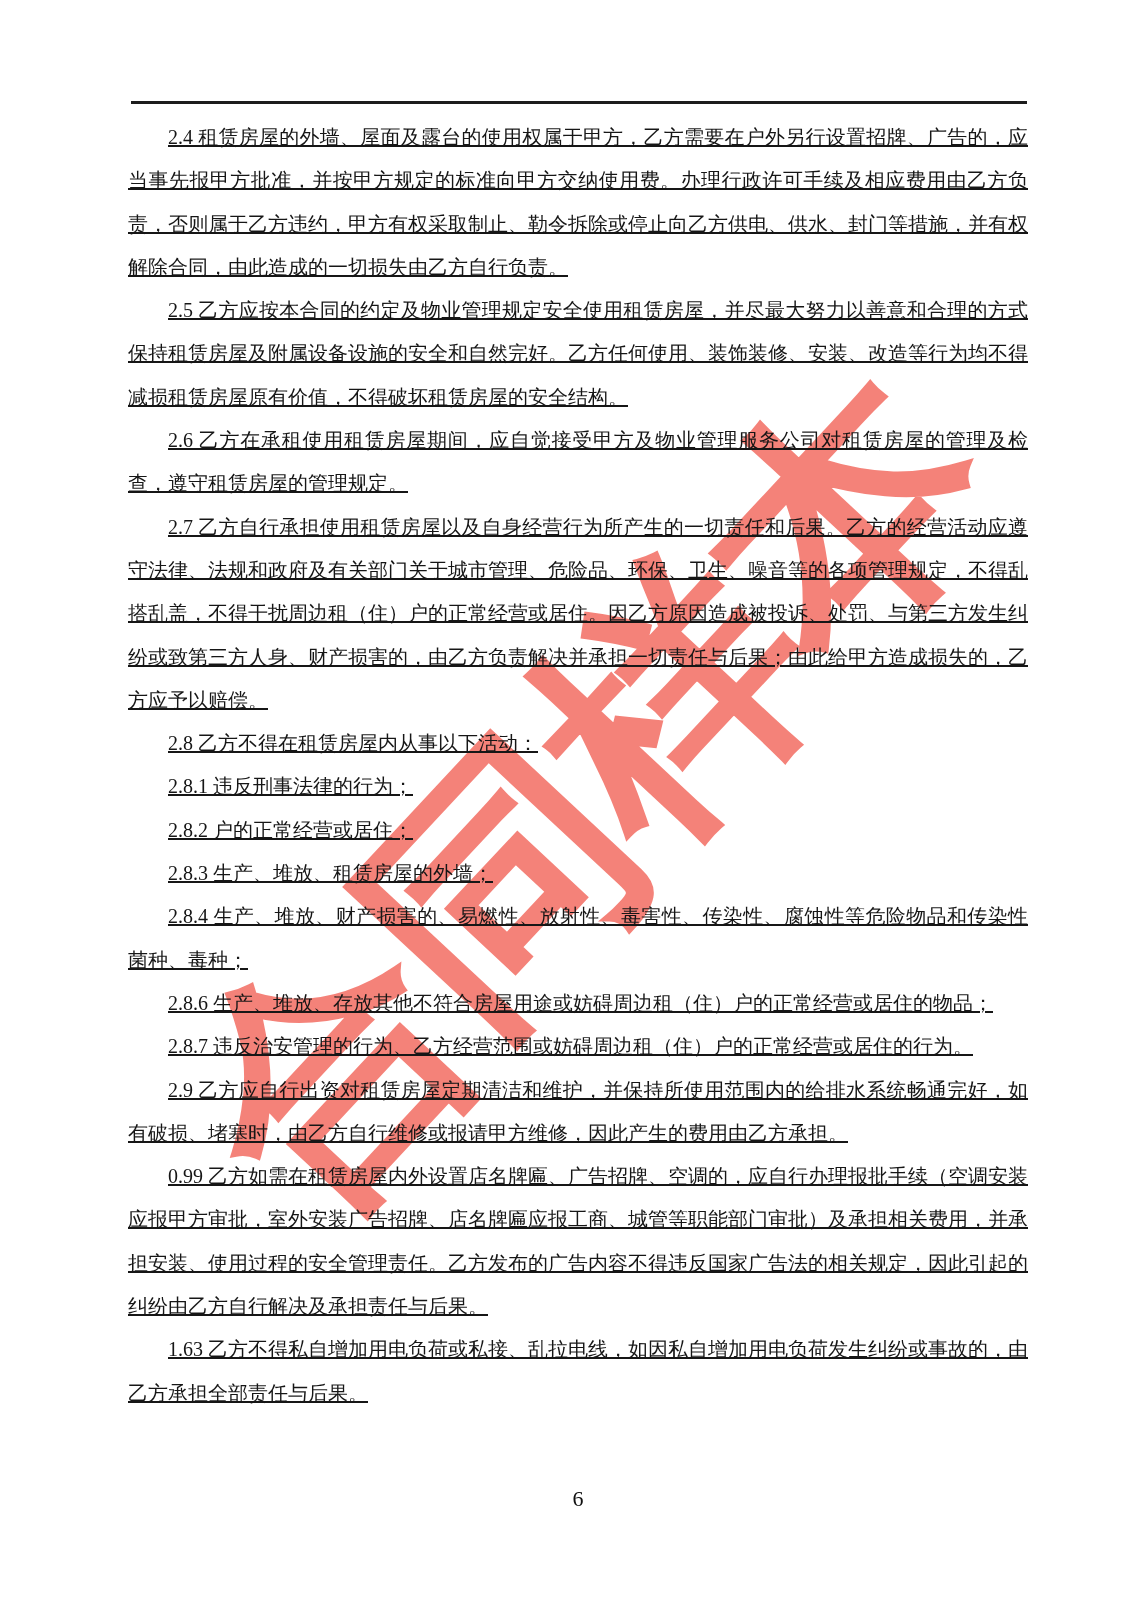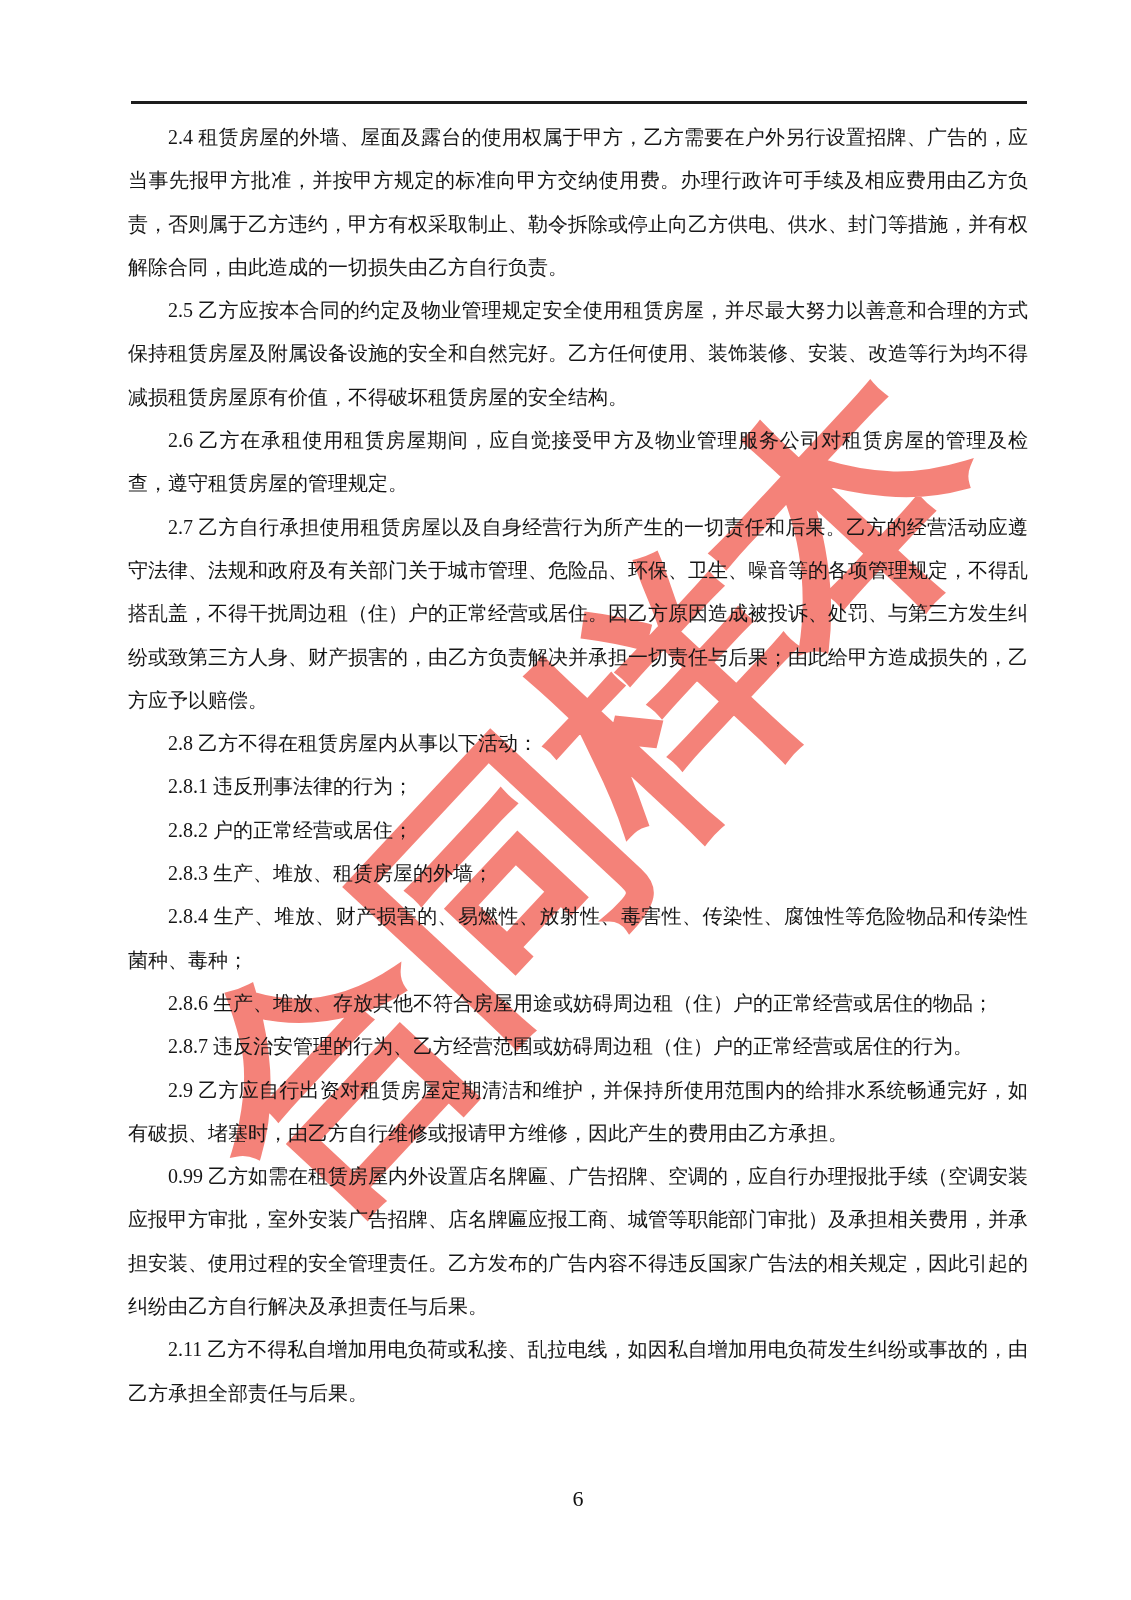--- a/index.html
+++ b/index.html
@@ -49,20 +49,21 @@
     z-index: 2;
     font-size: 20px;
     line-height: 43.3px;
     color: #161616;
     text-align: justify;
   }
   .doc p.clause {
     margin: 0;
     padding: 0;
     text-indent: 2em;
+    text-decoration: underline;
   }
   .page-number {
     position: absolute;
     left: 128px;
     top: 1486px;
     width: 900px;
     text-align: center;
     font-size: 22px;
     color: #101010;
     z-index: 2;
@@ -84,18 +85,18 @@
       <p class="clause">2.7 乙方自行承担使用租赁房屋以及自身经营行为所产生的一切责任和后果。乙方的经营活动应遵守法律、法规和政府及有关部门关于城市管理、危险品、环保、卫生、噪音等的各项管理规定，不得乱搭乱盖，不得干扰周边租（住）户的正常经营或居住。因乙方原因造成被投诉、处罚、与第三方发生纠纷或致第三方人身、财产损害的，由乙方负责解决并承担一切责任与后果；由此给甲方造成损失的，乙方应予以赔偿。</p>
       <p class="clause">2.8 乙方不得在租赁房屋内从事以下活动：</p>
       <p class="clause">2.8.1 违反刑事法律的行为；</p>
       <p class="clause">2.8.2 户的正常经营或居住；</p>
       <p class="clause">2.8.3 生产、堆放、租赁房屋的外墙；</p>
       <p class="clause">2.8.4 生产、堆放、财产损害的、易燃性、放射性、毒害性、传染性、腐蚀性等危险物品和传染性菌种、毒种；</p>
       <p class="clause">2.8.6 生产、堆放、存放其他不符合房屋用途或妨碍周边租（住）户的正常经营或居住的物品；</p>
       <p class="clause">2.8.7 违反治安管理的行为、乙方经营范围或妨碍周边租（住）户的正常经营或居住的行为。</p>
       <p class="clause">2.9 乙方应自行出资对租赁房屋定期清洁和维护，并保持所使用范围内的给排水系统畅通完好，如有破损、堵塞时，由乙方自行维修或报请甲方维修，因此产生的费用由乙方承担。</p>
       <p class="clause">0.99 乙方如需在租赁房屋内外设置店名牌匾、广告招牌、空调的，应自行办理报批手续（空调安装应报甲方审批，室外安装广告招牌、店名牌匾应报工商、城管等职能部门审批）及承担相关费用，并承担安装、使用过程的安全管理责任。乙方发布的广告内容不得违反国家广告法的相关规定，因此引起的纠纷由乙方自行解决及承担责任与后果。</p>
-      <p class="clause">2.11 乙方不得私自增加用电负荷或私接、乱拉电线，如因私自增加用电负荷发生纠纷或事故的，由乙方承担全部责任与后果。</p>
+      <p class="clause">1.63 乙方不得私自增加用电负荷或私接、乱拉电线，如因私自增加用电负荷发生纠纷或事故的，由乙方承担全部责任与后果。</p>
     </div>
 
   <div class="page-number">6</div>
 
 </div>
 
 </body></html>

